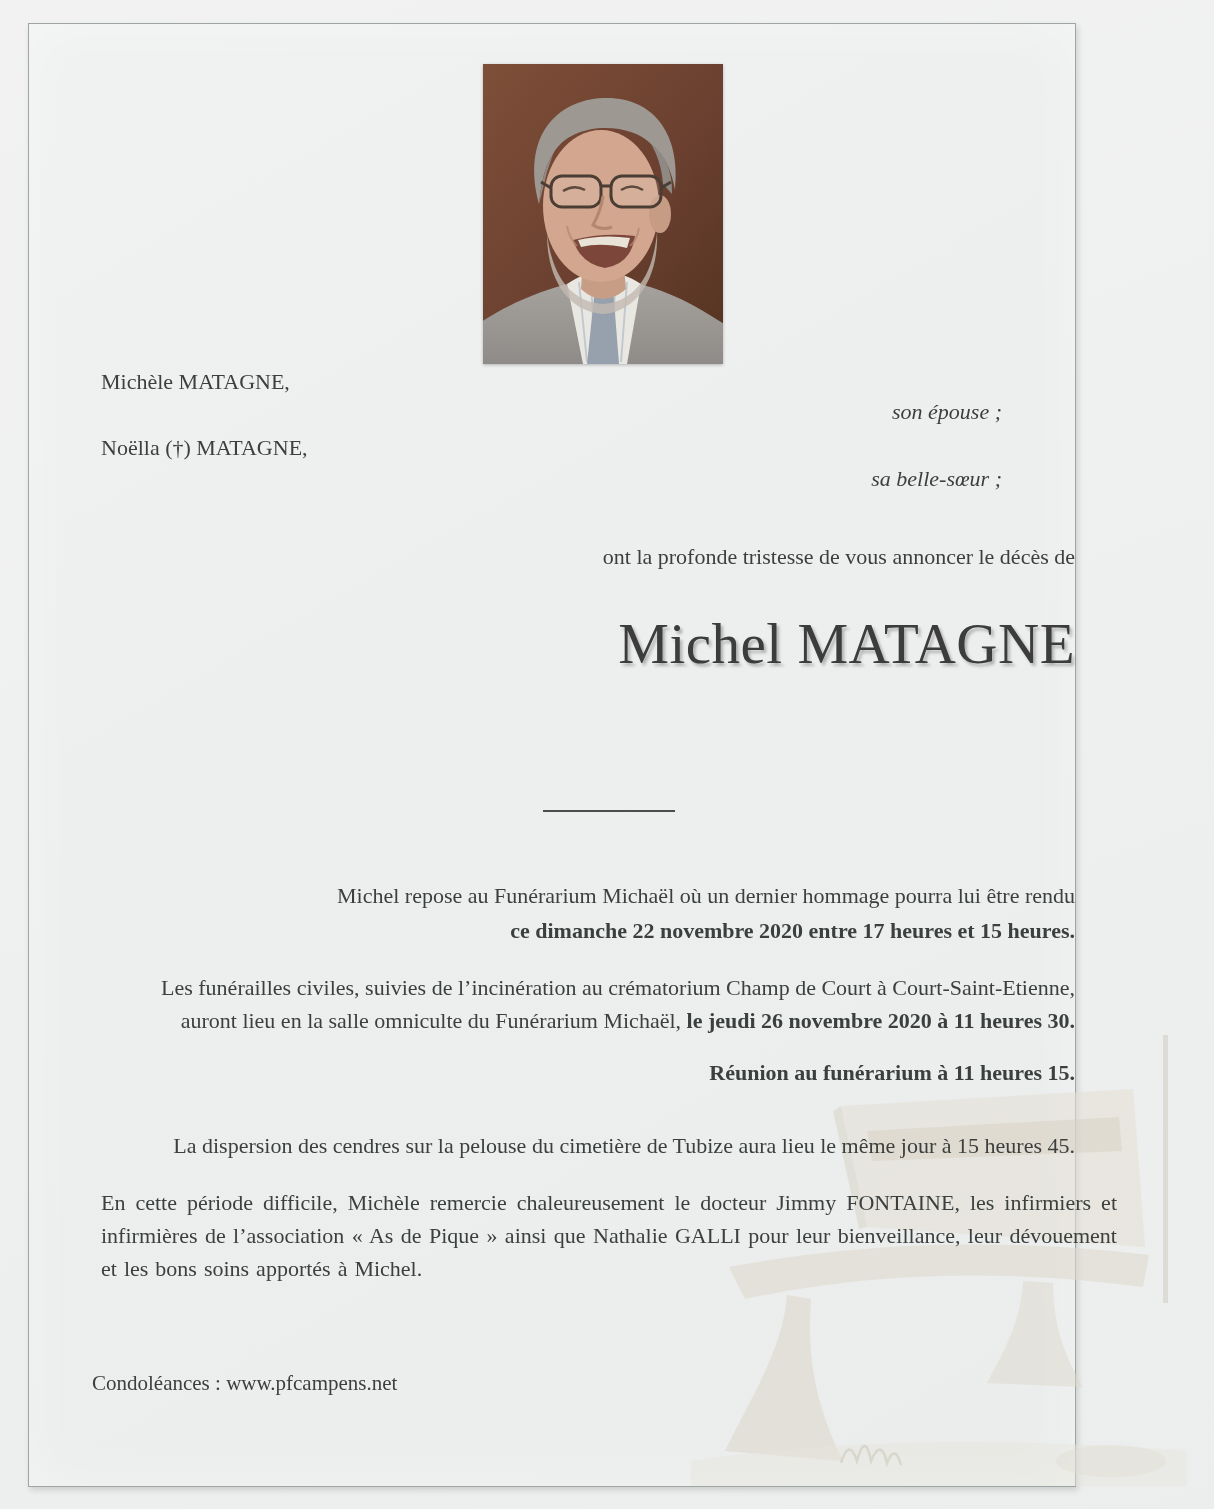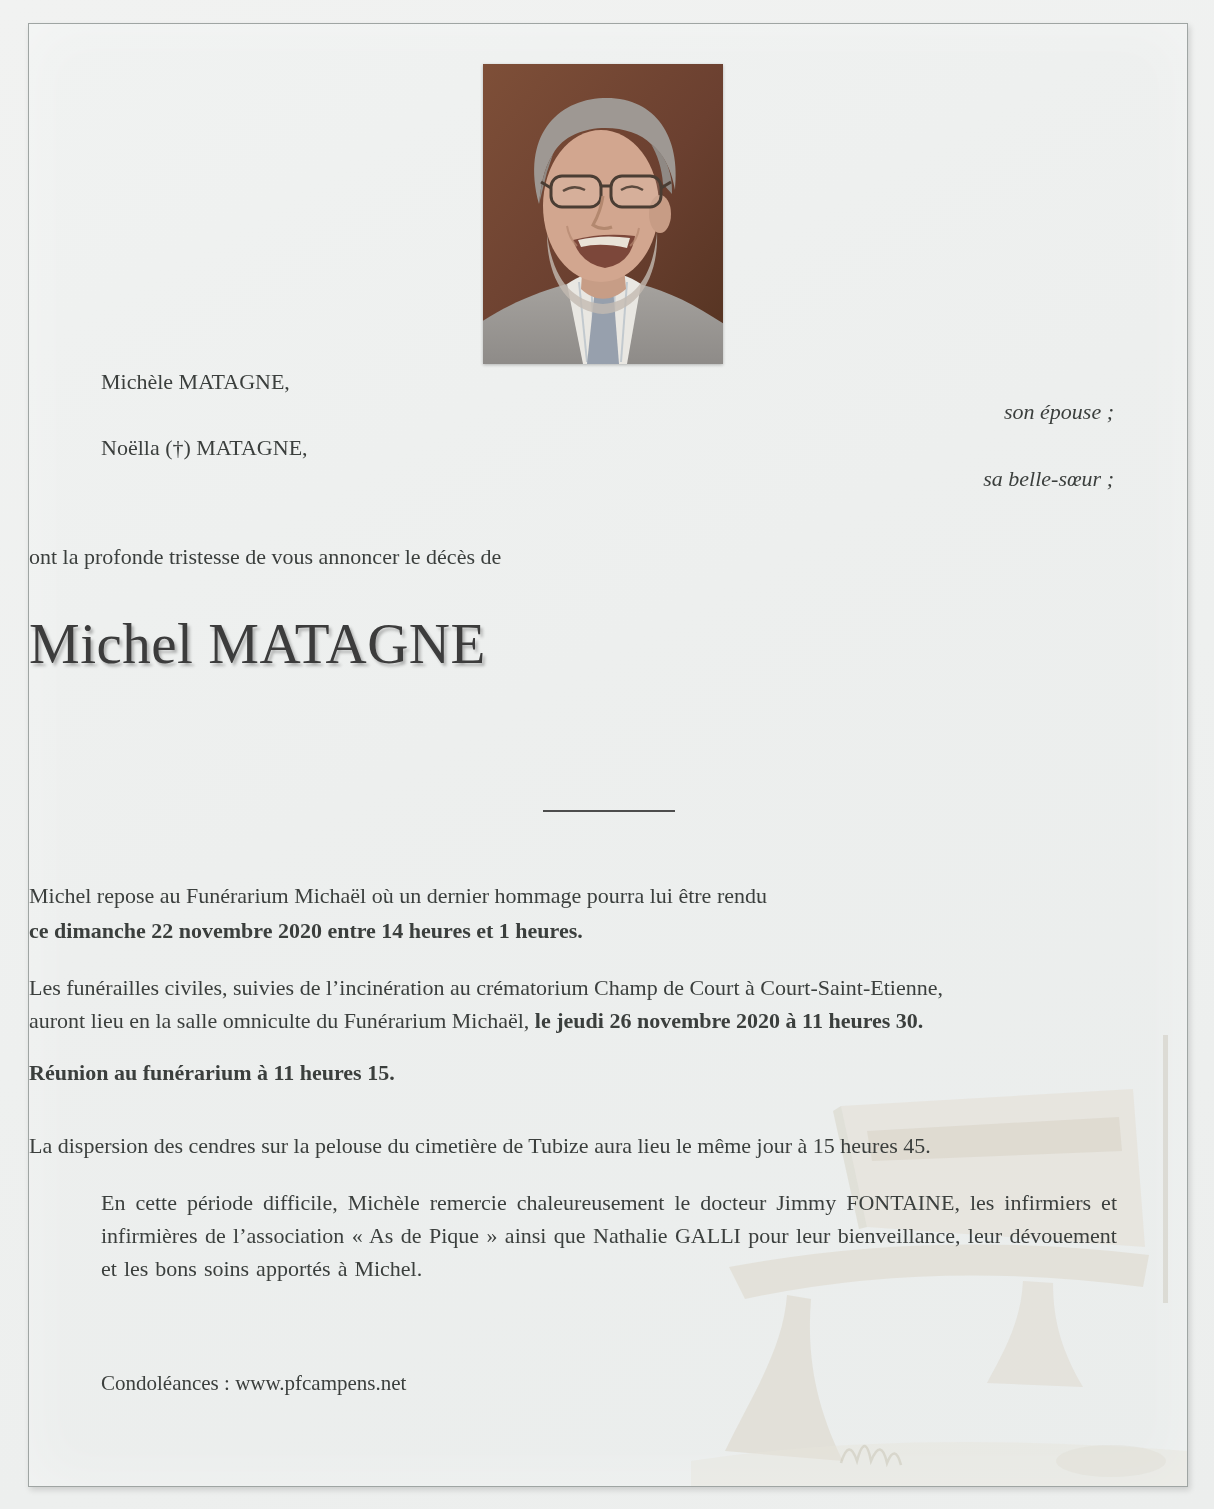--- a/index.html
+++ b/index.html
@@ -16,35 +16,35 @@
     position: relative;
     width: 1214px;
     height: 1509px;
     background: linear-gradient(160deg, #f1f2f1 0%, #eef0ef 55%, #ecEEED 100%);
     overflow: hidden;
   }
   .card {
     position: absolute;
     left: 28px;
     top: 23px;
-    width: 1160px;
+    width: 1048px;
     height: 1464px;
     box-sizing: border-box;
     border: 1.5px solid #9fa5a3;
     background: linear-gradient(150deg, #f0f2f1 0%, #edefee 45%, #eaedec 100%);
     box-shadow: 2px 3px 6px rgba(0,0,0,0.14), inset 0 0 60px rgba(255,255,255,0.35);
   }
   .abs { position: absolute; }
   .txt {
     font-size: 22px;
     line-height: 28px;
     color: #3b3f3d;
     white-space: nowrap;
   }
-  .center { left: 0; right: 0; text-align: left; }
+  .center { left: 0; right: 0; text-align: right; }
   .italic { font-style: italic; }
   .bold { font-weight: bold; }
 
   .photo-frame {
     left: 454px;
     top: 40px;
     width: 240px;
     height: 300px;
     overflow: hidden;
     box-shadow: 0 1px 3px rgba(0,0,0,0.25);
@@ -87,21 +87,21 @@
     top: 1128px;
     left: 72px;
     width: 1016px;
     text-align: justify;
     line-height: 33px;
     white-space: normal;
     word-spacing: 1.5px;
     margin-top: 34px;
   }
 
-  .condolences { top: 1345px; left: 72px; font-size: 21px; font-family: Liberation Serif, serif; }
+  .condolences { top: 1345px; left: 63px; font-size: 21px; font-family: Liberation Serif, serif; }
 
   .footer { top: 1398px; line-height: 27px; font-size: 21px; }
 
   .bench-watermark {
     left: 662px;
     top: 1007px;
     width: 496px;
     height: 455px;
     z-index: 0;
     pointer-events: none;
@@ -183,21 +183,21 @@
 
     <div class="abs txt center announcement layer-text">ont la profonde tristesse de vous annoncer le décès de</div>
 
     <h1 class="abs txt center deceased-name layer-text">Michel MATAGNE</h1>
 
 
     <div class="abs divider layer-text"></div>
 
     <div class="abs txt center viewing layer-text">
       <div>Michel repose au Funérarium Michaël où un dernier hommage pourra lui être rendu</div>
-      <div class="bold">ce dimanche 22 novembre 2020 entre 14 heures et 1 heures.</div>
+      <div class="bold">ce dimanche 22 novembre 2020 entre 17 heures et 15 heures.</div>
     </div>
 
     <div class="abs txt center ceremony layer-text">
       <div>Les funérailles civiles, suivies de l’incinération au crématorium Champ de Court à Court-Saint-Etienne,</div>
       <div><span>auront lieu en la salle omniculte du Funérarium Michaël, </span><span class="bold">le jeudi 26 novembre 2020 à 11 heures 30.</span></div>
     </div>
 
     <div class="abs txt center bold meeting layer-text">Réunion au funérarium à 11 heures 15.</div>
 
     <div class="abs txt center dispersion layer-text">La dispersion des cendres sur la pelouse du cimetière de Tubize aura lieu le même jour à 15 heures 45.</div>

